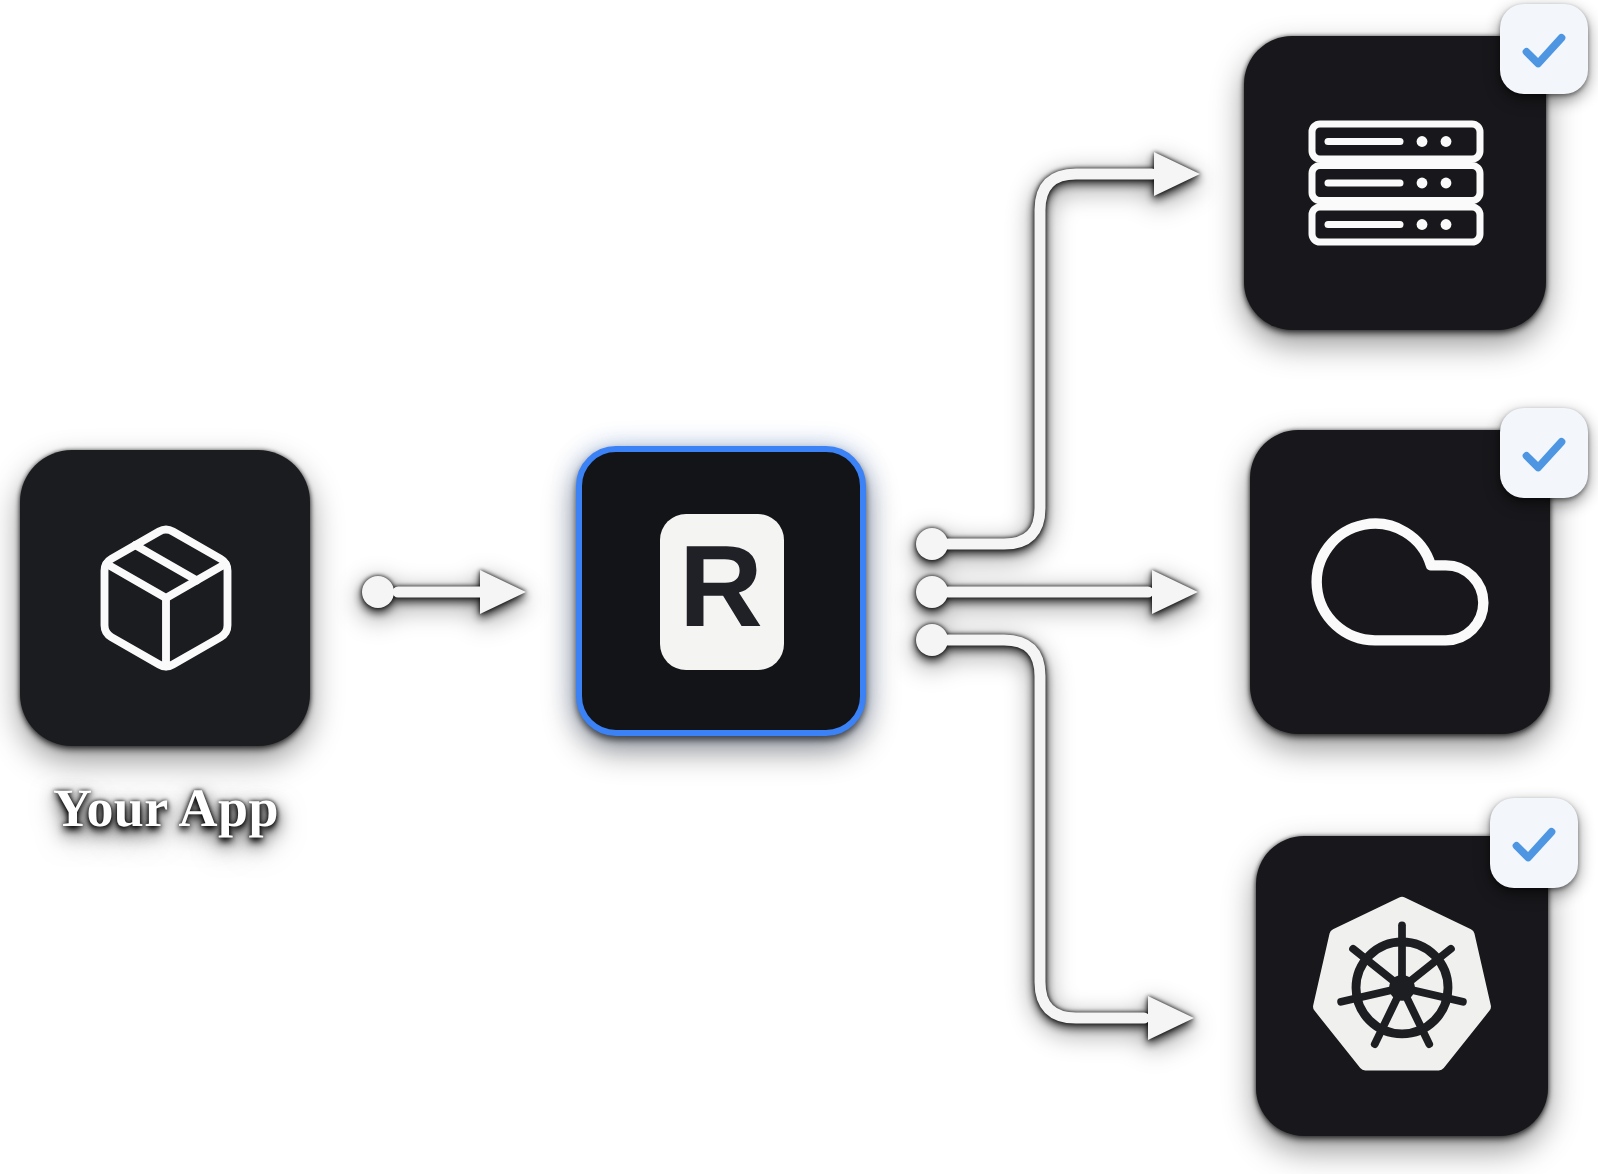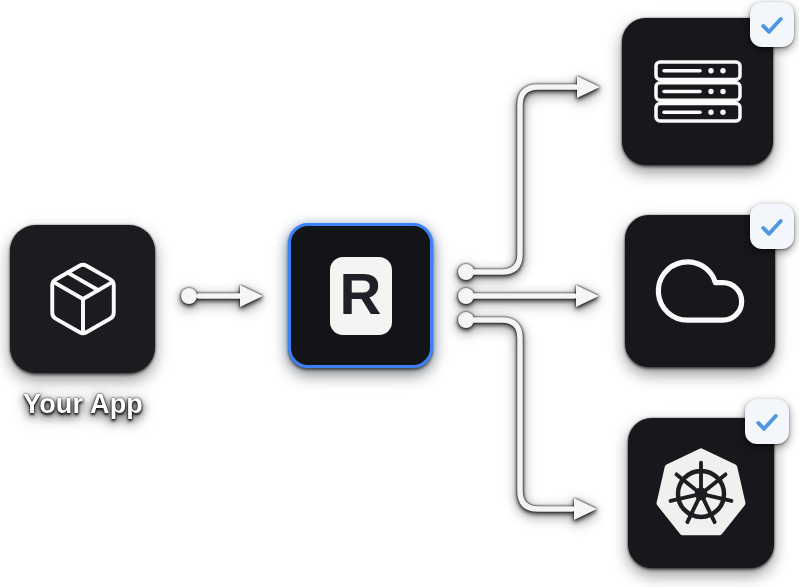--- a/index.html
+++ b/index.html
@@ -10,20 +10,21 @@
   .node{
     position:absolute;display:flex;align-items:center;justify-content:center;
     background:#18181c;border-radius:24px;
     box-shadow:0 2px 3px rgba(0,0,0,.55),0 7px 16px rgba(0,0,0,.42),0 0 2px rgba(0,0,0,.6);
   }
   .app-box{left:10px;top:225px;width:145px;height:148px;border-radius:26px;background:#1b1c20;}
   .app-label{
     position:absolute;left:0;top:389px;width:166px;text-align:center;
     font-size:27px;font-weight:700;color:#ffffff;letter-spacing:.2px;
     text-shadow:0 0 2px #000,0 2px 3px rgba(0,0,0,.95),0 3px 8px rgba(0,0,0,.75),0 5px 14px rgba(0,0,0,.5);
+    font-family:Liberation Serif, serif;
   }
   .r-box{
     left:288px;top:223px;width:139px;height:139px;border-radius:20px;background:#131418;
     border:3px solid #3b82f6;
     box-shadow:0 2px 3px rgba(0,0,0,.55),0 7px 16px rgba(0,0,0,.45),0 0 12px rgba(59,130,246,.28);
   }
   .r-tile{
     width:62px;height:78px;border-radius:13px;background:#f4f4f2;
     display:flex;align-items:center;justify-content:center;
   }

